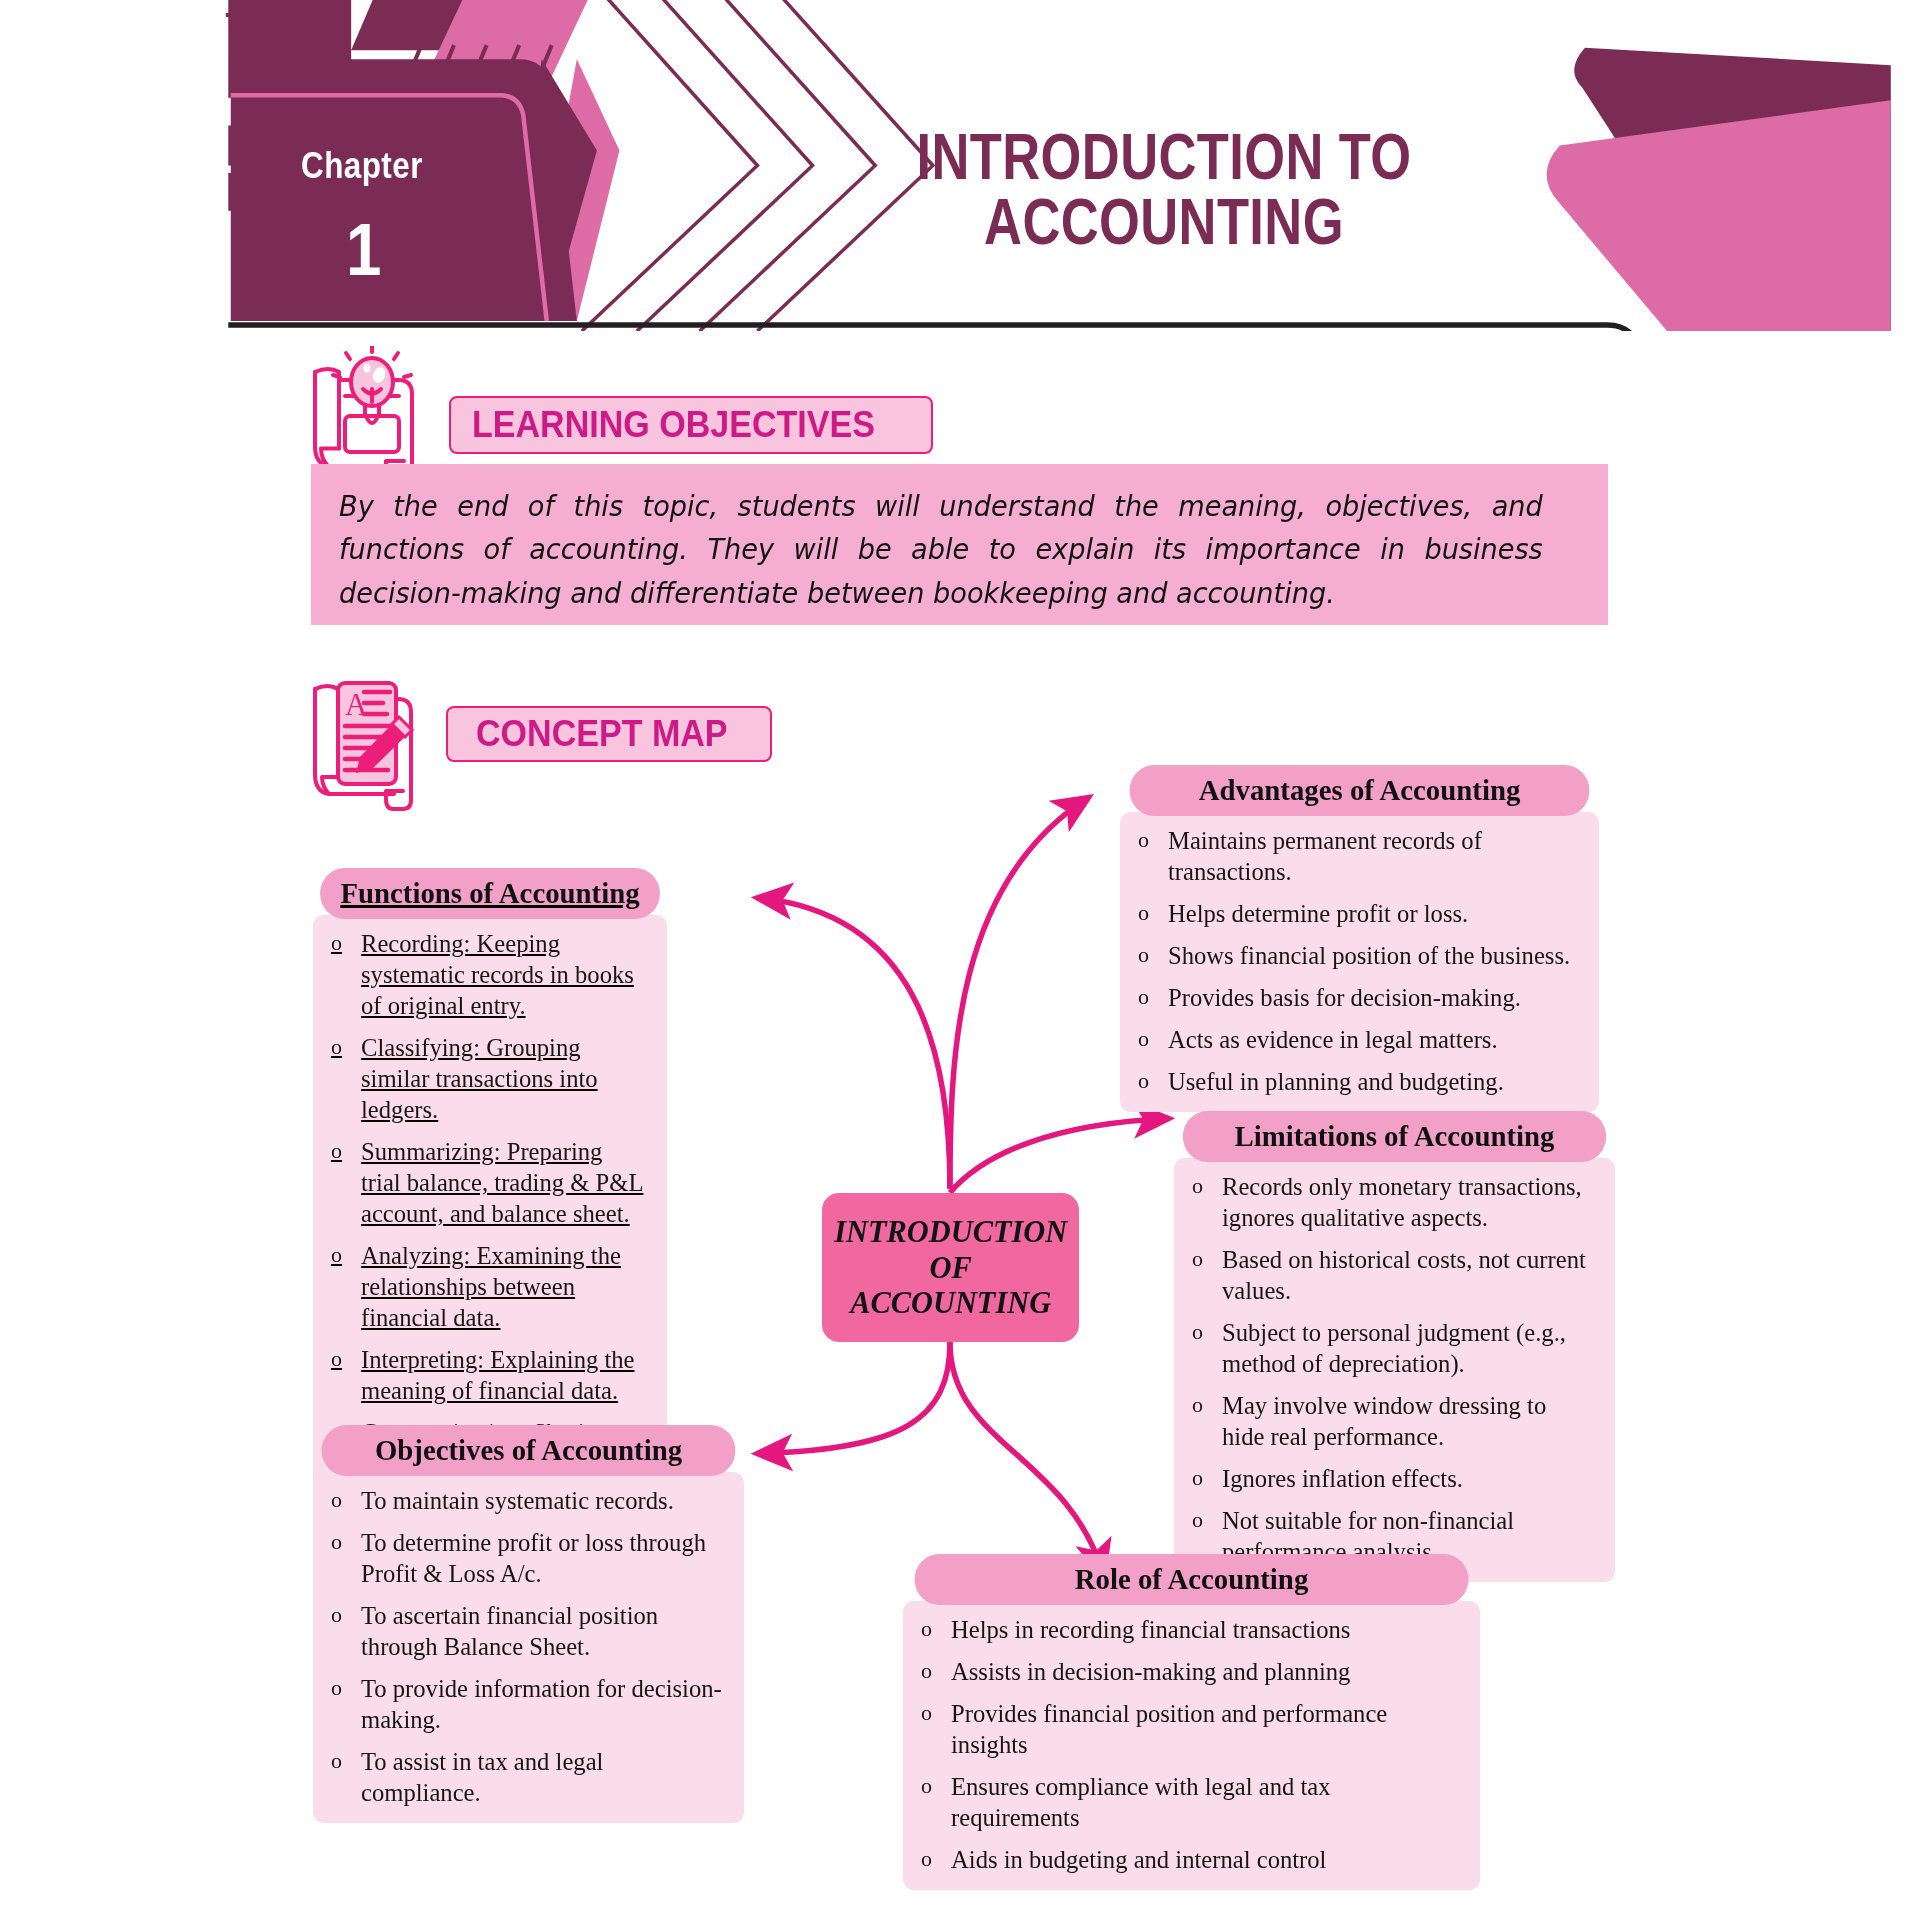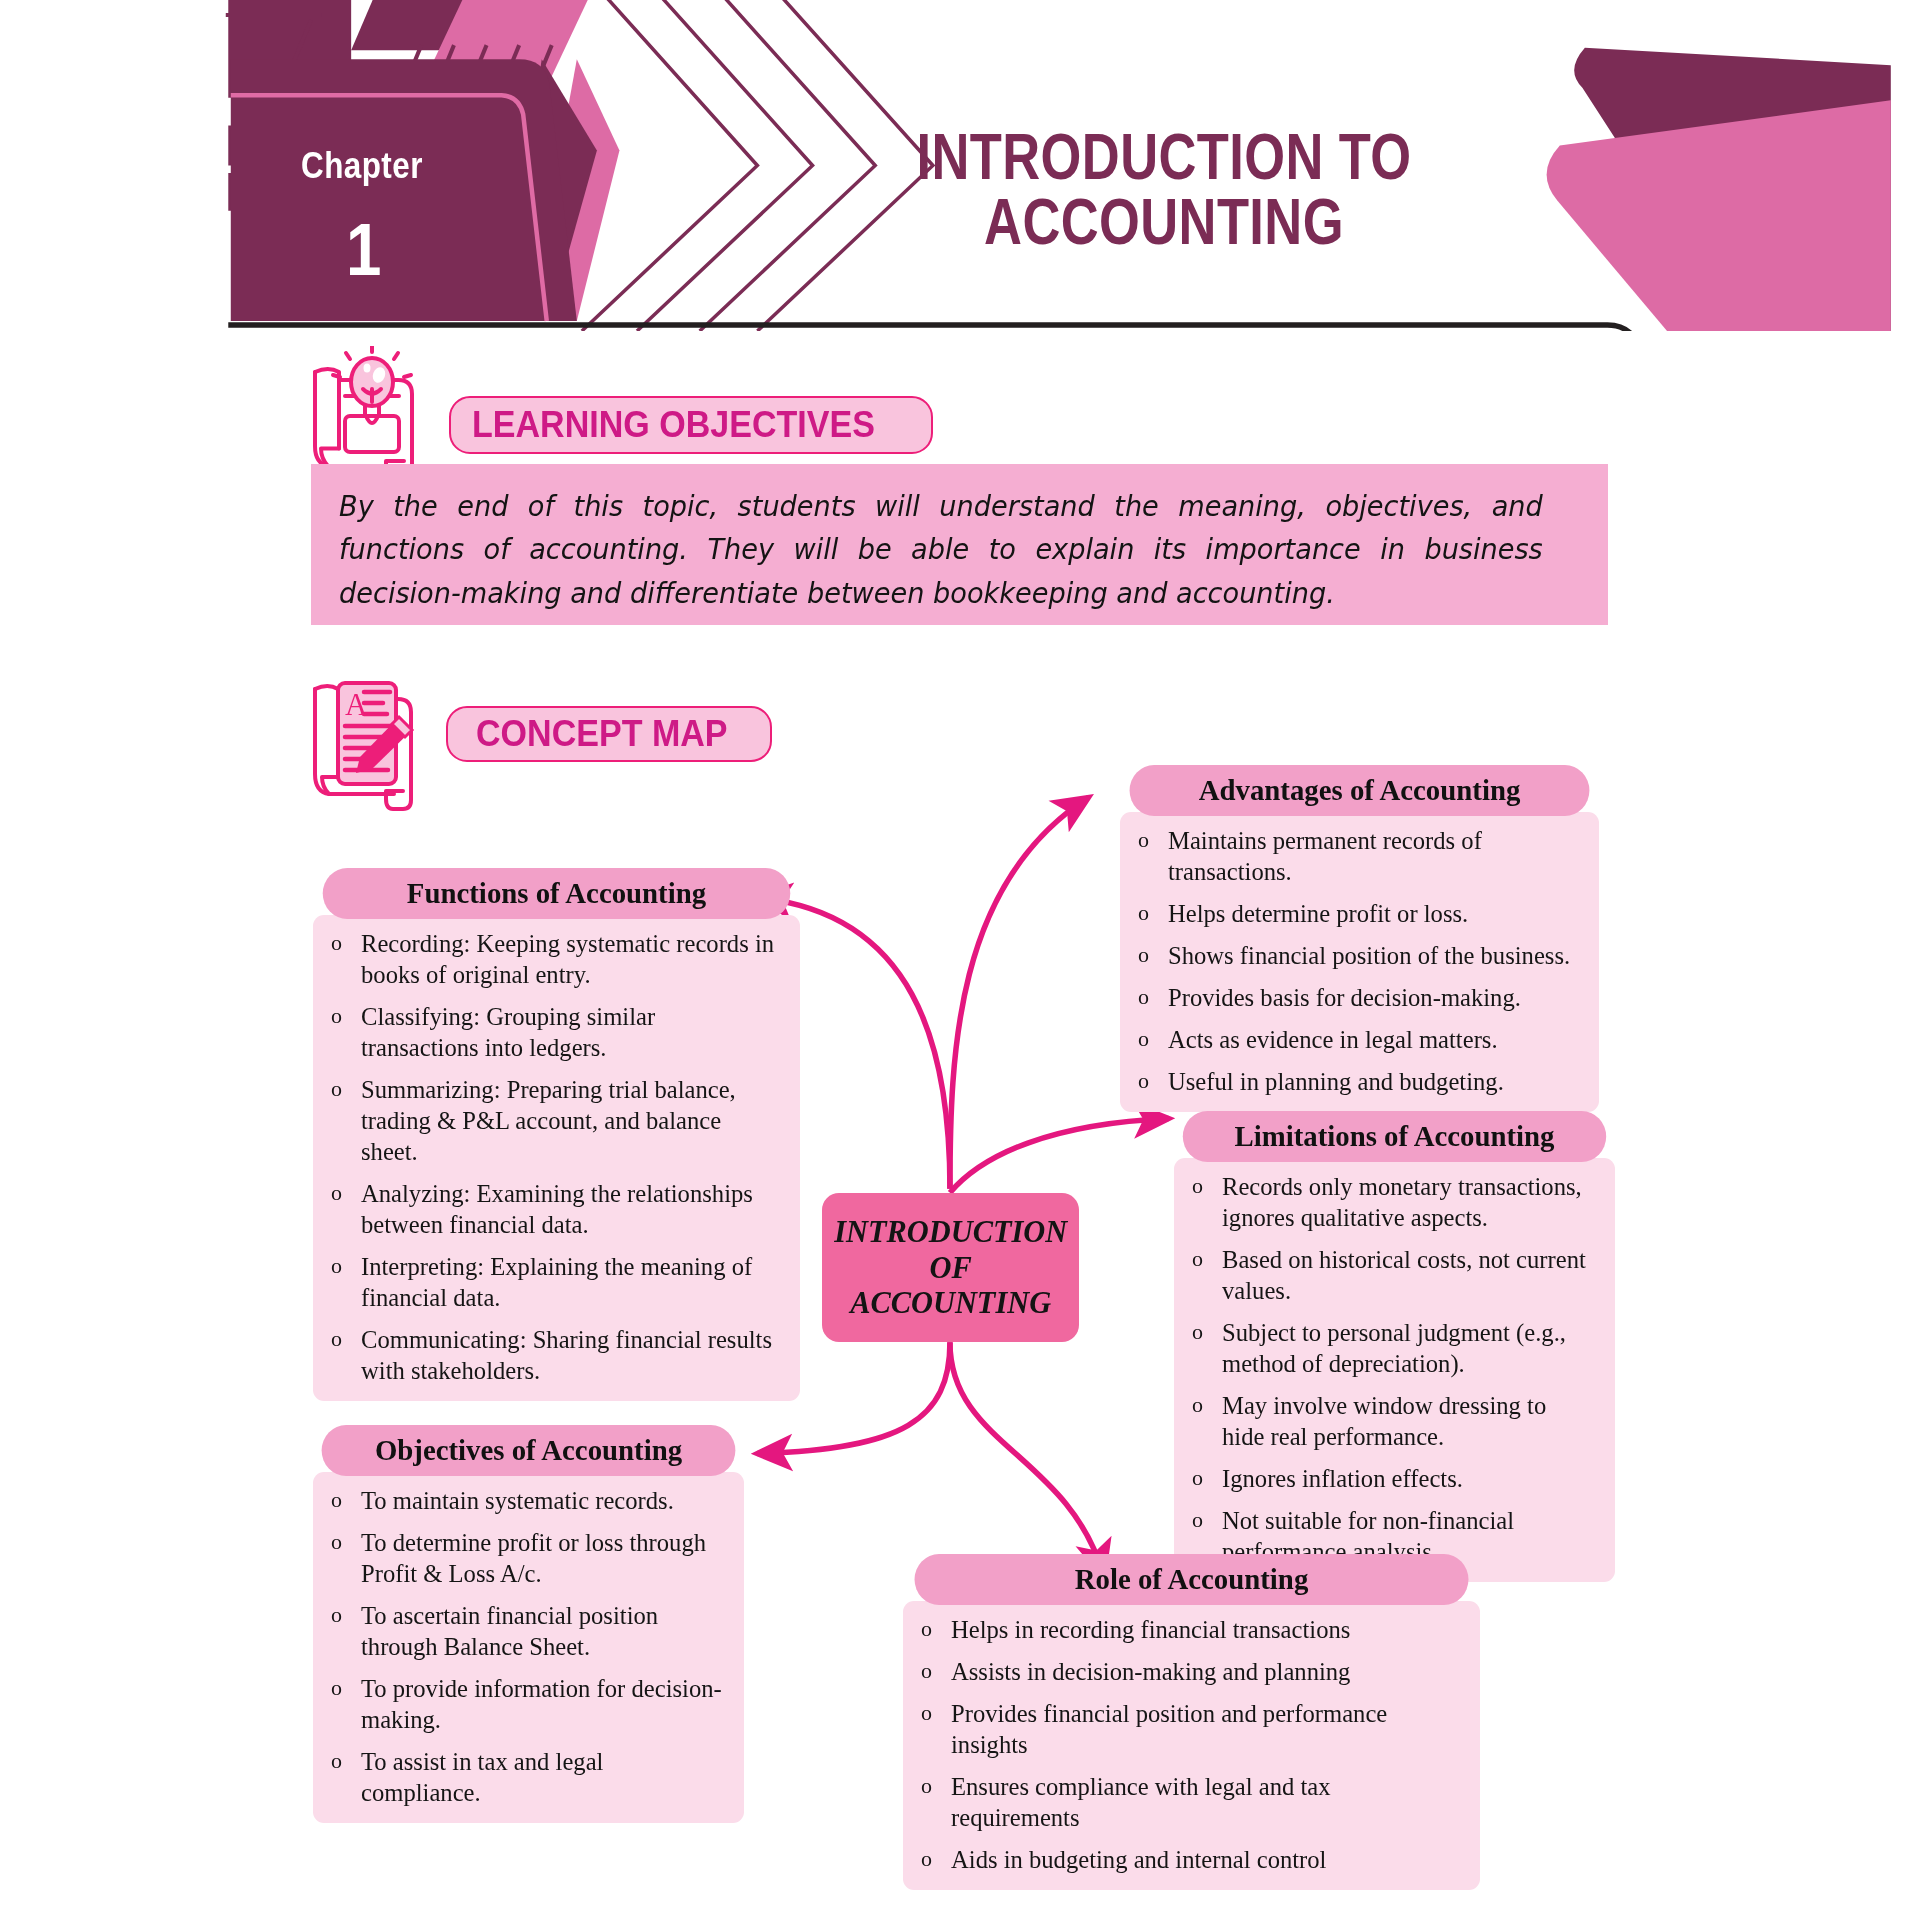--- a/index.html
+++ b/index.html
@@ -38,21 +38,21 @@
     font-weight:bold; font-size:75px; color:#ffffff;
     transform: scaleX(0.85); transform-origin: left top;
   }
 
   
   .sec-icon { position:absolute; }
   .sec-pill {
     position:absolute;
     background:#F9C4DD;
     border:2.5px solid #ED1E79;
-    border-radius:21px;
+    border-radius:8px;
     display:flex; align-items:center;
     padding:0 21px;
   }
   .sec-pill-label {
     font-family:"Liberation Sans", sans-serif;
     font-weight:bold;
     color:#CE1A86;
     font-size:37px;
     letter-spacing:0px;
     transform: scaleX(0.92);
@@ -305,21 +305,21 @@
             <span class="li-text">Acts as evidence in legal matters.</span>
           </li>
         <li>
             <span class="bullet">o</span>
             <span class="li-text">Useful in planning and budgeting.</span>
           </li>
       </ul>
     </div>
   </div>
 
-  <div class="node" style="left:313px; top:868px; width:487px;">
+  <div class="node" style="left:313px; top:868px; width:354px;text-decoration:underline;">
     <div class="node-head">Functions of Accounting</div>
     <div class="node-body">
       <ul>
         <li>
             <span class="bullet">o</span>
             <span class="li-text">Recording: Keeping systematic records in books of original entry.</span>
           </li>
         <li>
             <span class="bullet">o</span>
             <span class="li-text">Classifying: Grouping similar transactions into ledgers.</span>

